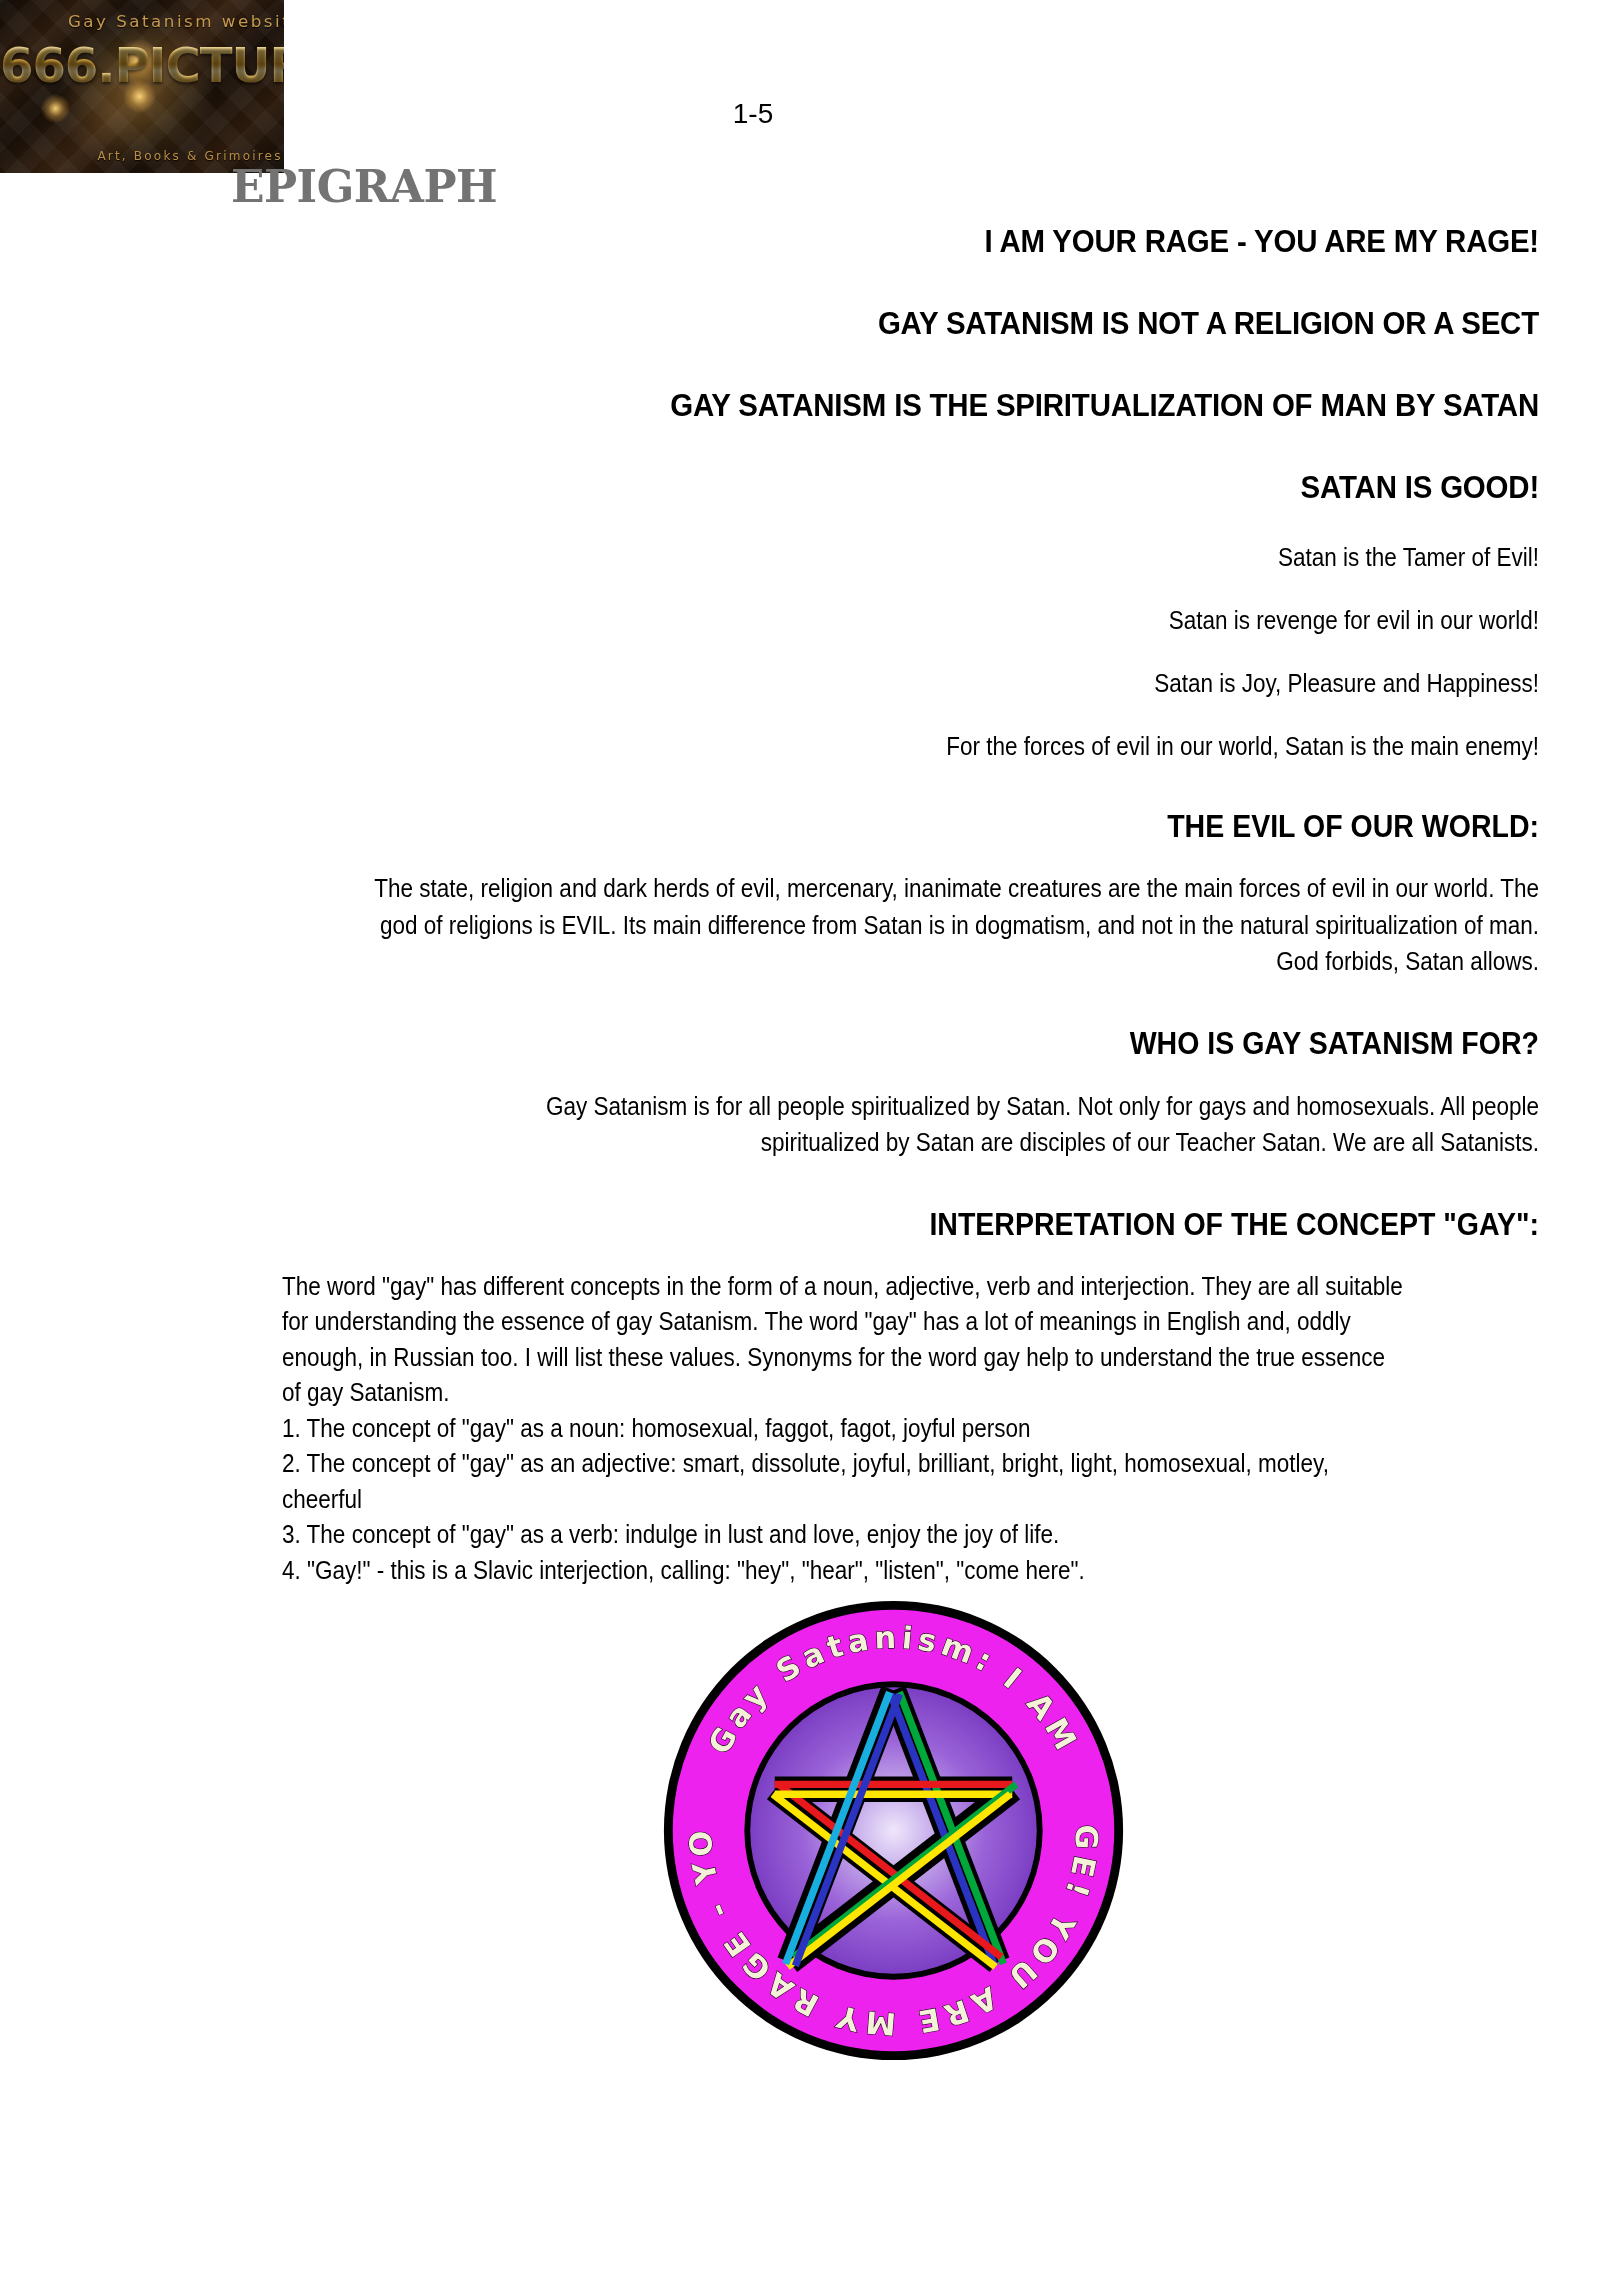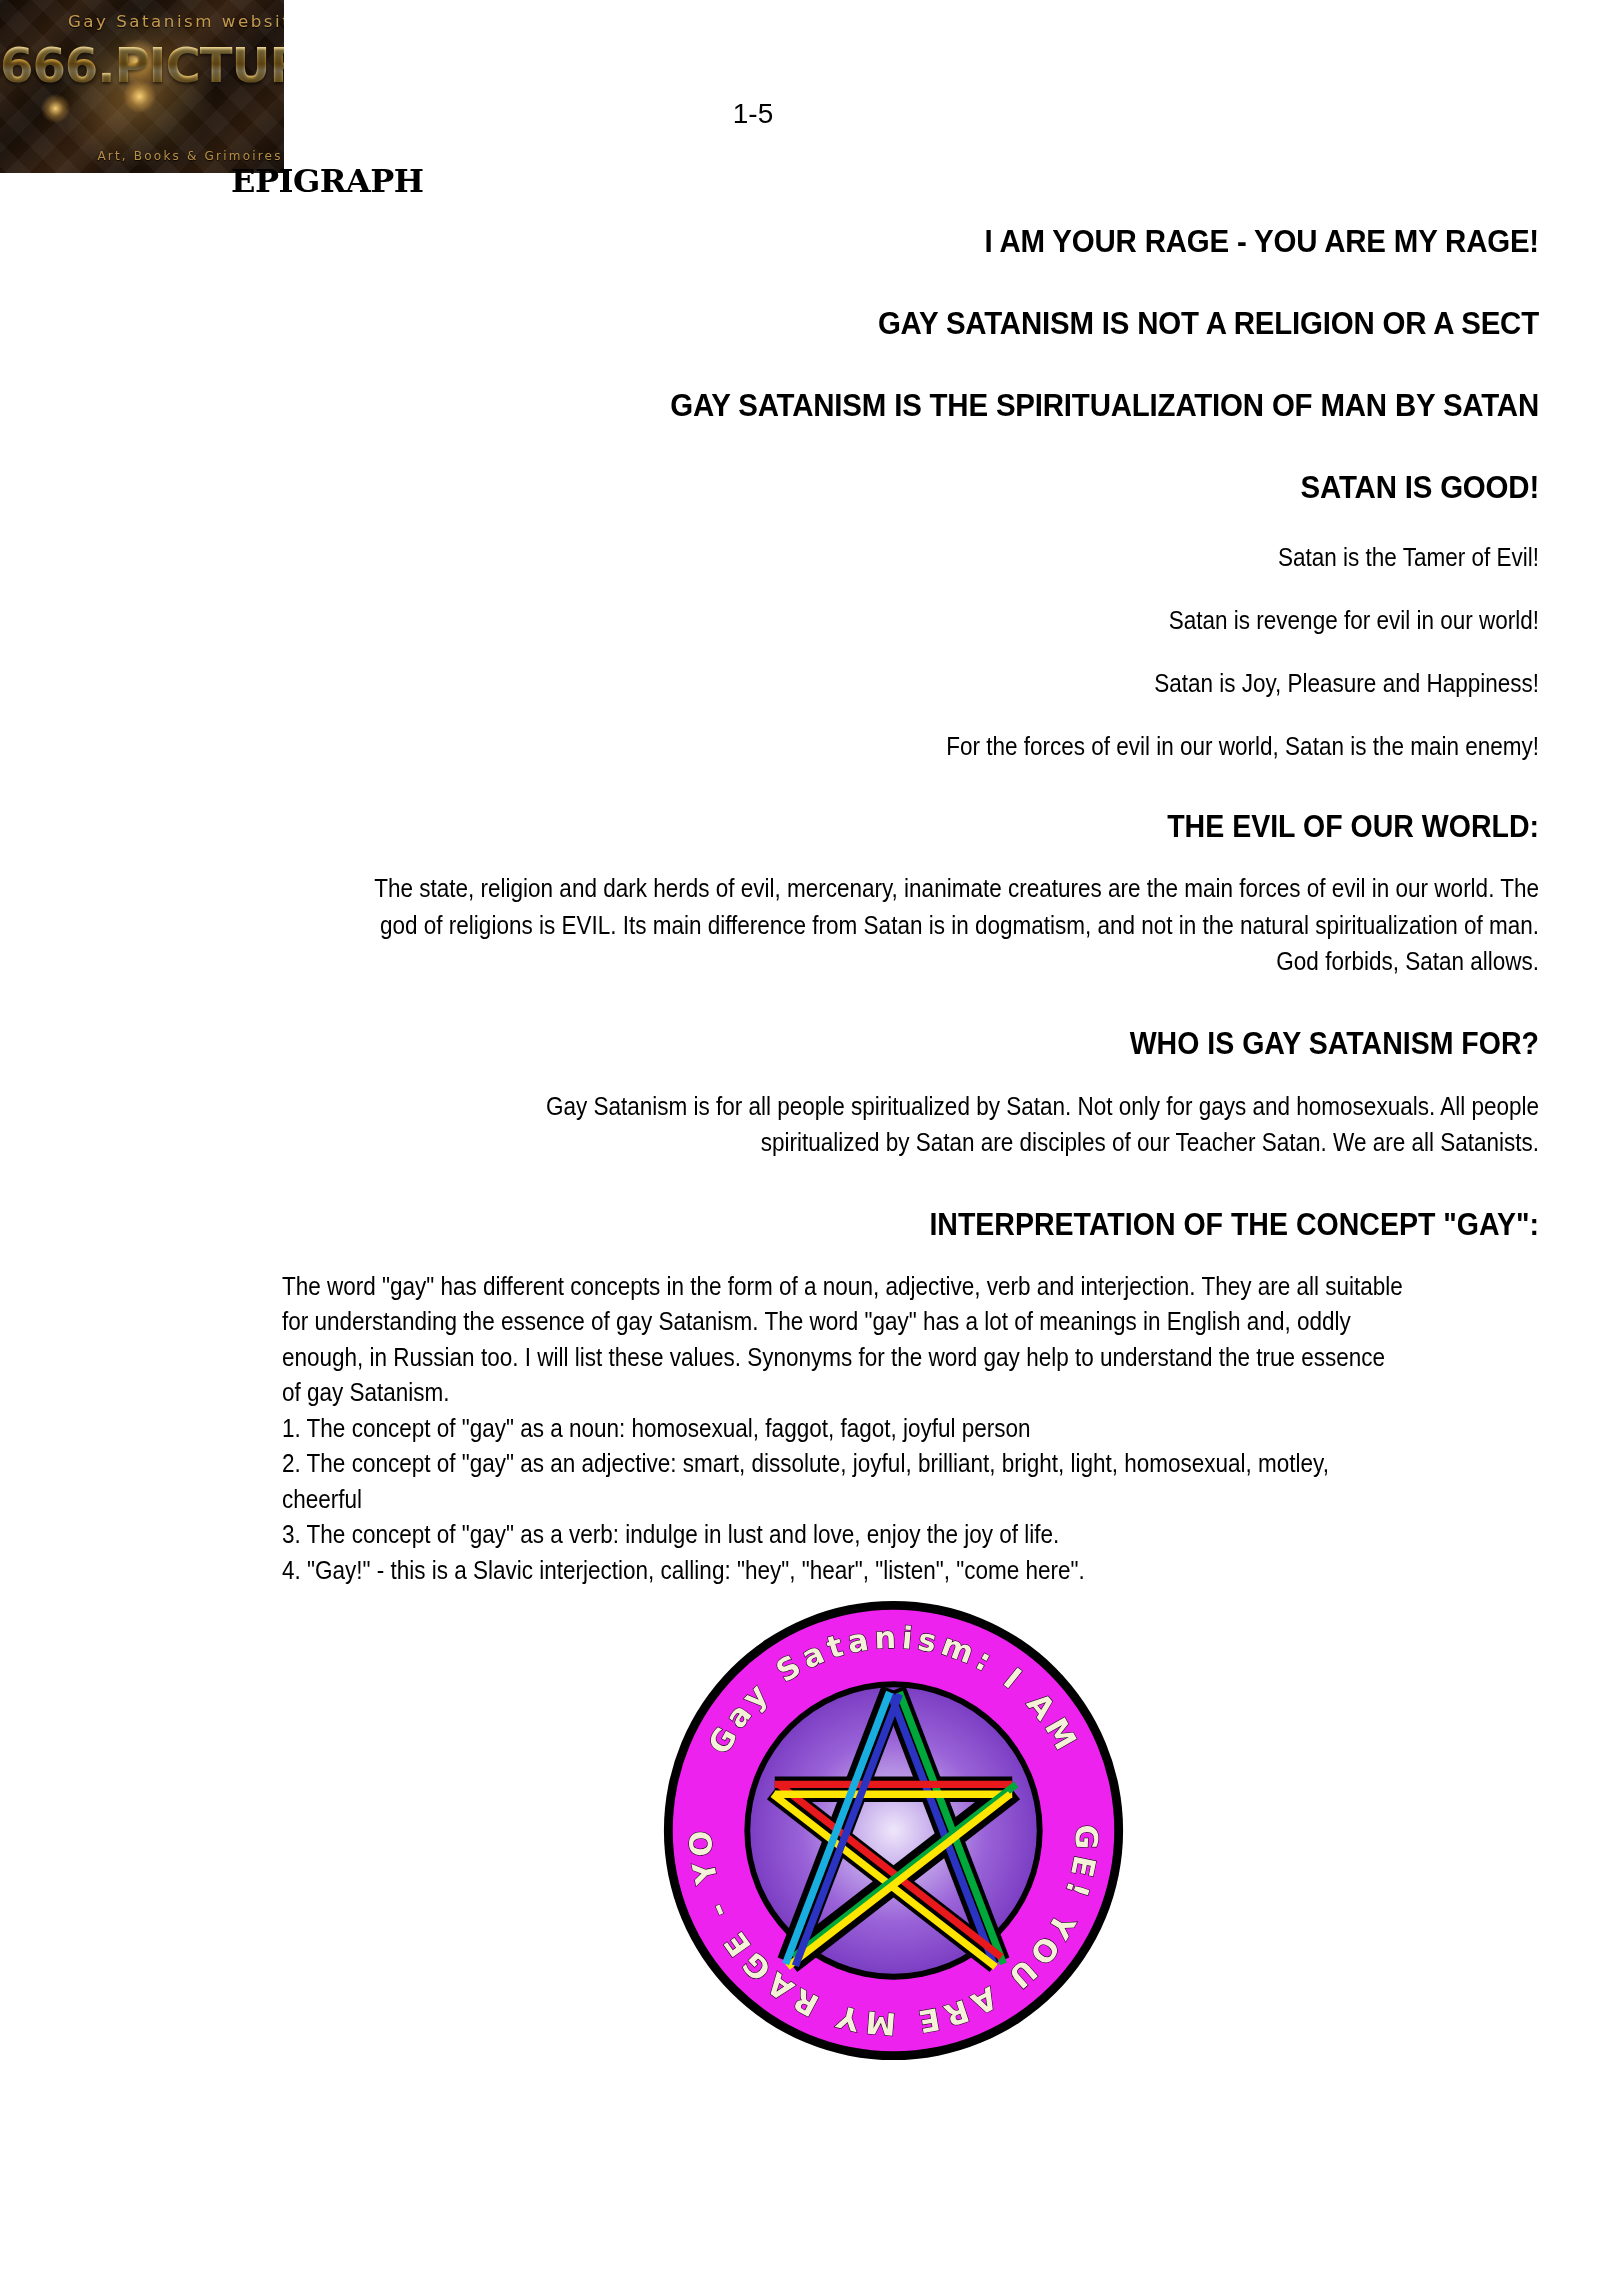--- a/index.html
+++ b/index.html
@@ -95,23 +95,23 @@
     color: #000;
   }
 
   
   #epigraph-title {
     position: absolute;
     left: 231px;
     top: 165px;
     font-family: "DejaVu Serif", serif;
     font-weight: bold;
-    font-size: 32px;
+    font-size: 44px;
     letter-spacing: -0.5px;
-    color: #000000;
+    color: #737373;
     line-height: 1;
   }
 
   
   #content {
     position: absolute;
     left: 243px;
     top: 211px;
     width: 1296px;
   }

